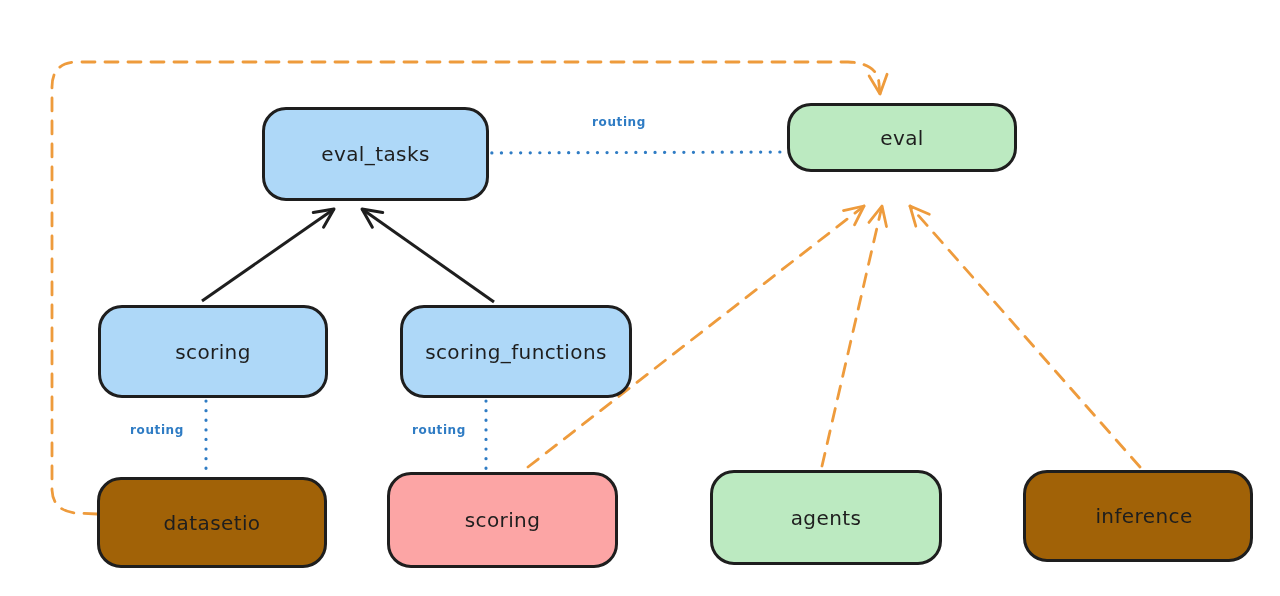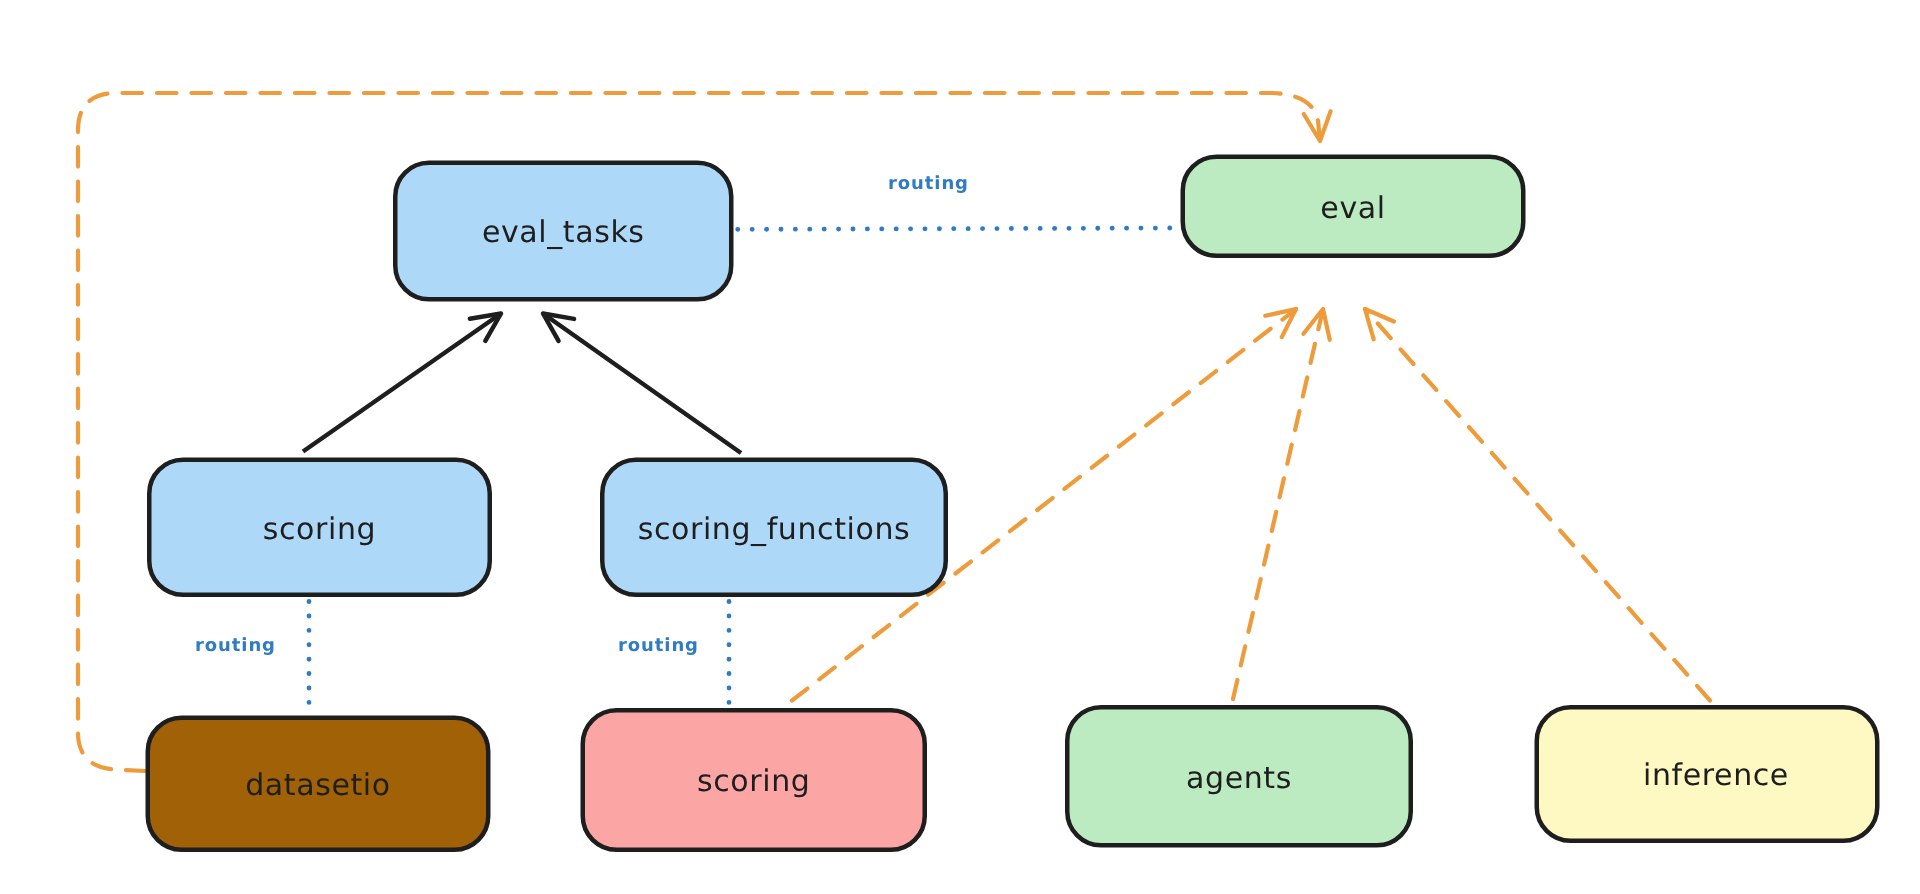--- a/index.html
+++ b/index.html
@@ -106,21 +106,21 @@
   </div>
 
   <div class="node" id="node-scoring" style="background: #fca5a5; border-color: rgb(30, 30, 30);">
     <span>scoring</span>
   </div>
 
   <div class="node" id="node-agents" style="background: rgb(188, 234, 193); border-color: rgb(30, 30, 30);">
     <span>agents</span>
   </div>
 
-  <div class="node" id="node-inference" style="background: #fef9c3; border-color: rgb(30, 30, 30); padding-left: 12px;">
+  <div class="node" id="node-inference" style="background: #a16207; border-color: rgb(30, 30, 30); padding-left: 12px;">
     <span>inference</span>
   </div>
 
   <div class="edge-label" id="routing-label-top" style="color: rgb(47, 124, 196);">routing</div>
   <div class="edge-label" id="routing-label-left" style="color: rgb(47, 124, 196);">routing</div>
   <div class="edge-label" id="routing-label-middle" style="color: rgb(47, 124, 196);">routing</div>
 
 </div>
 
 </body></html>

